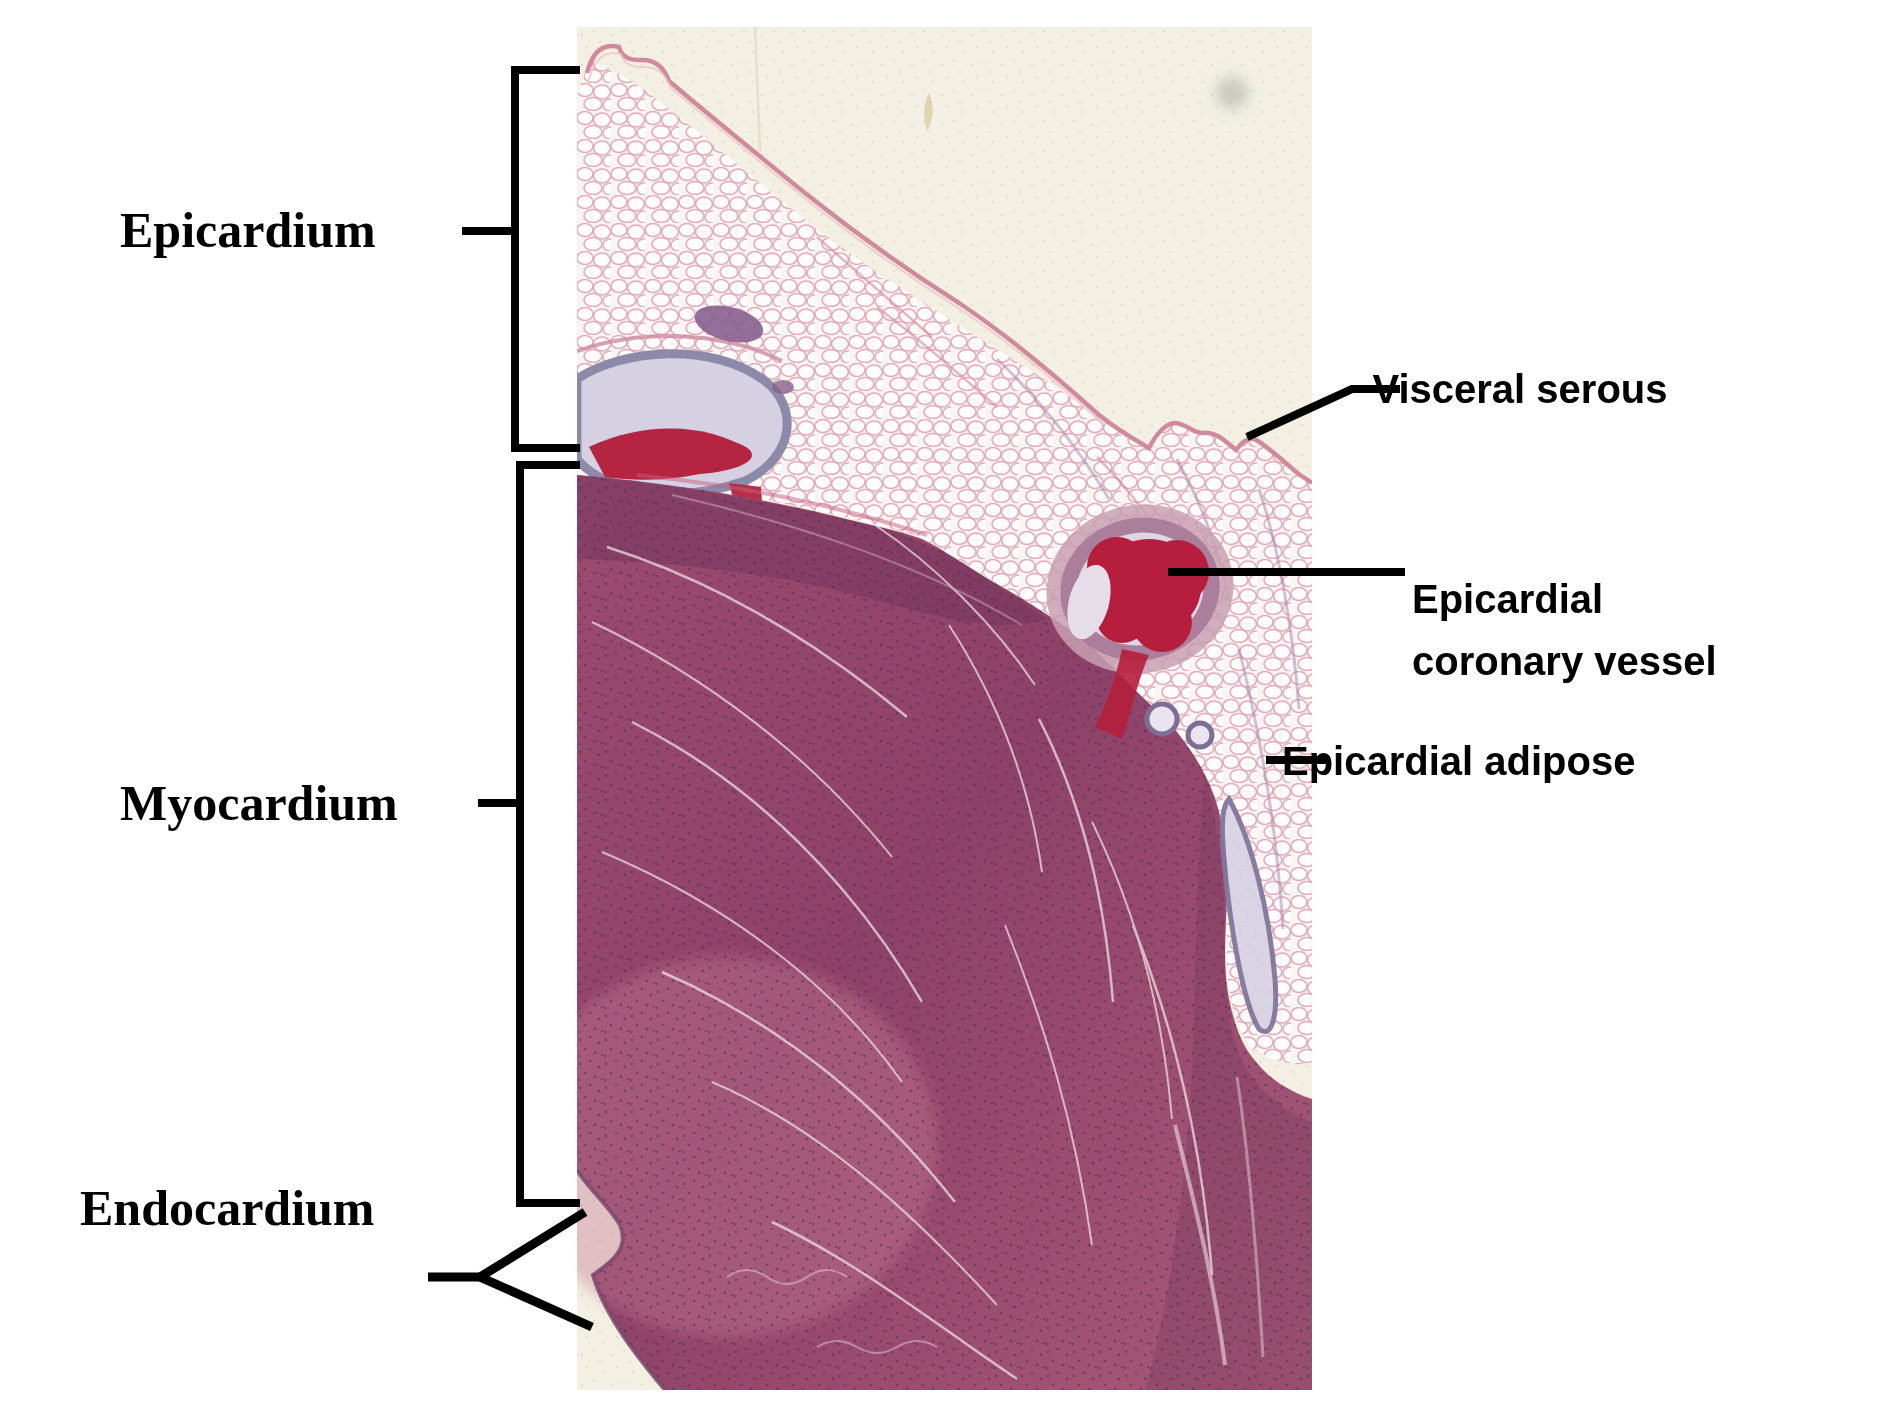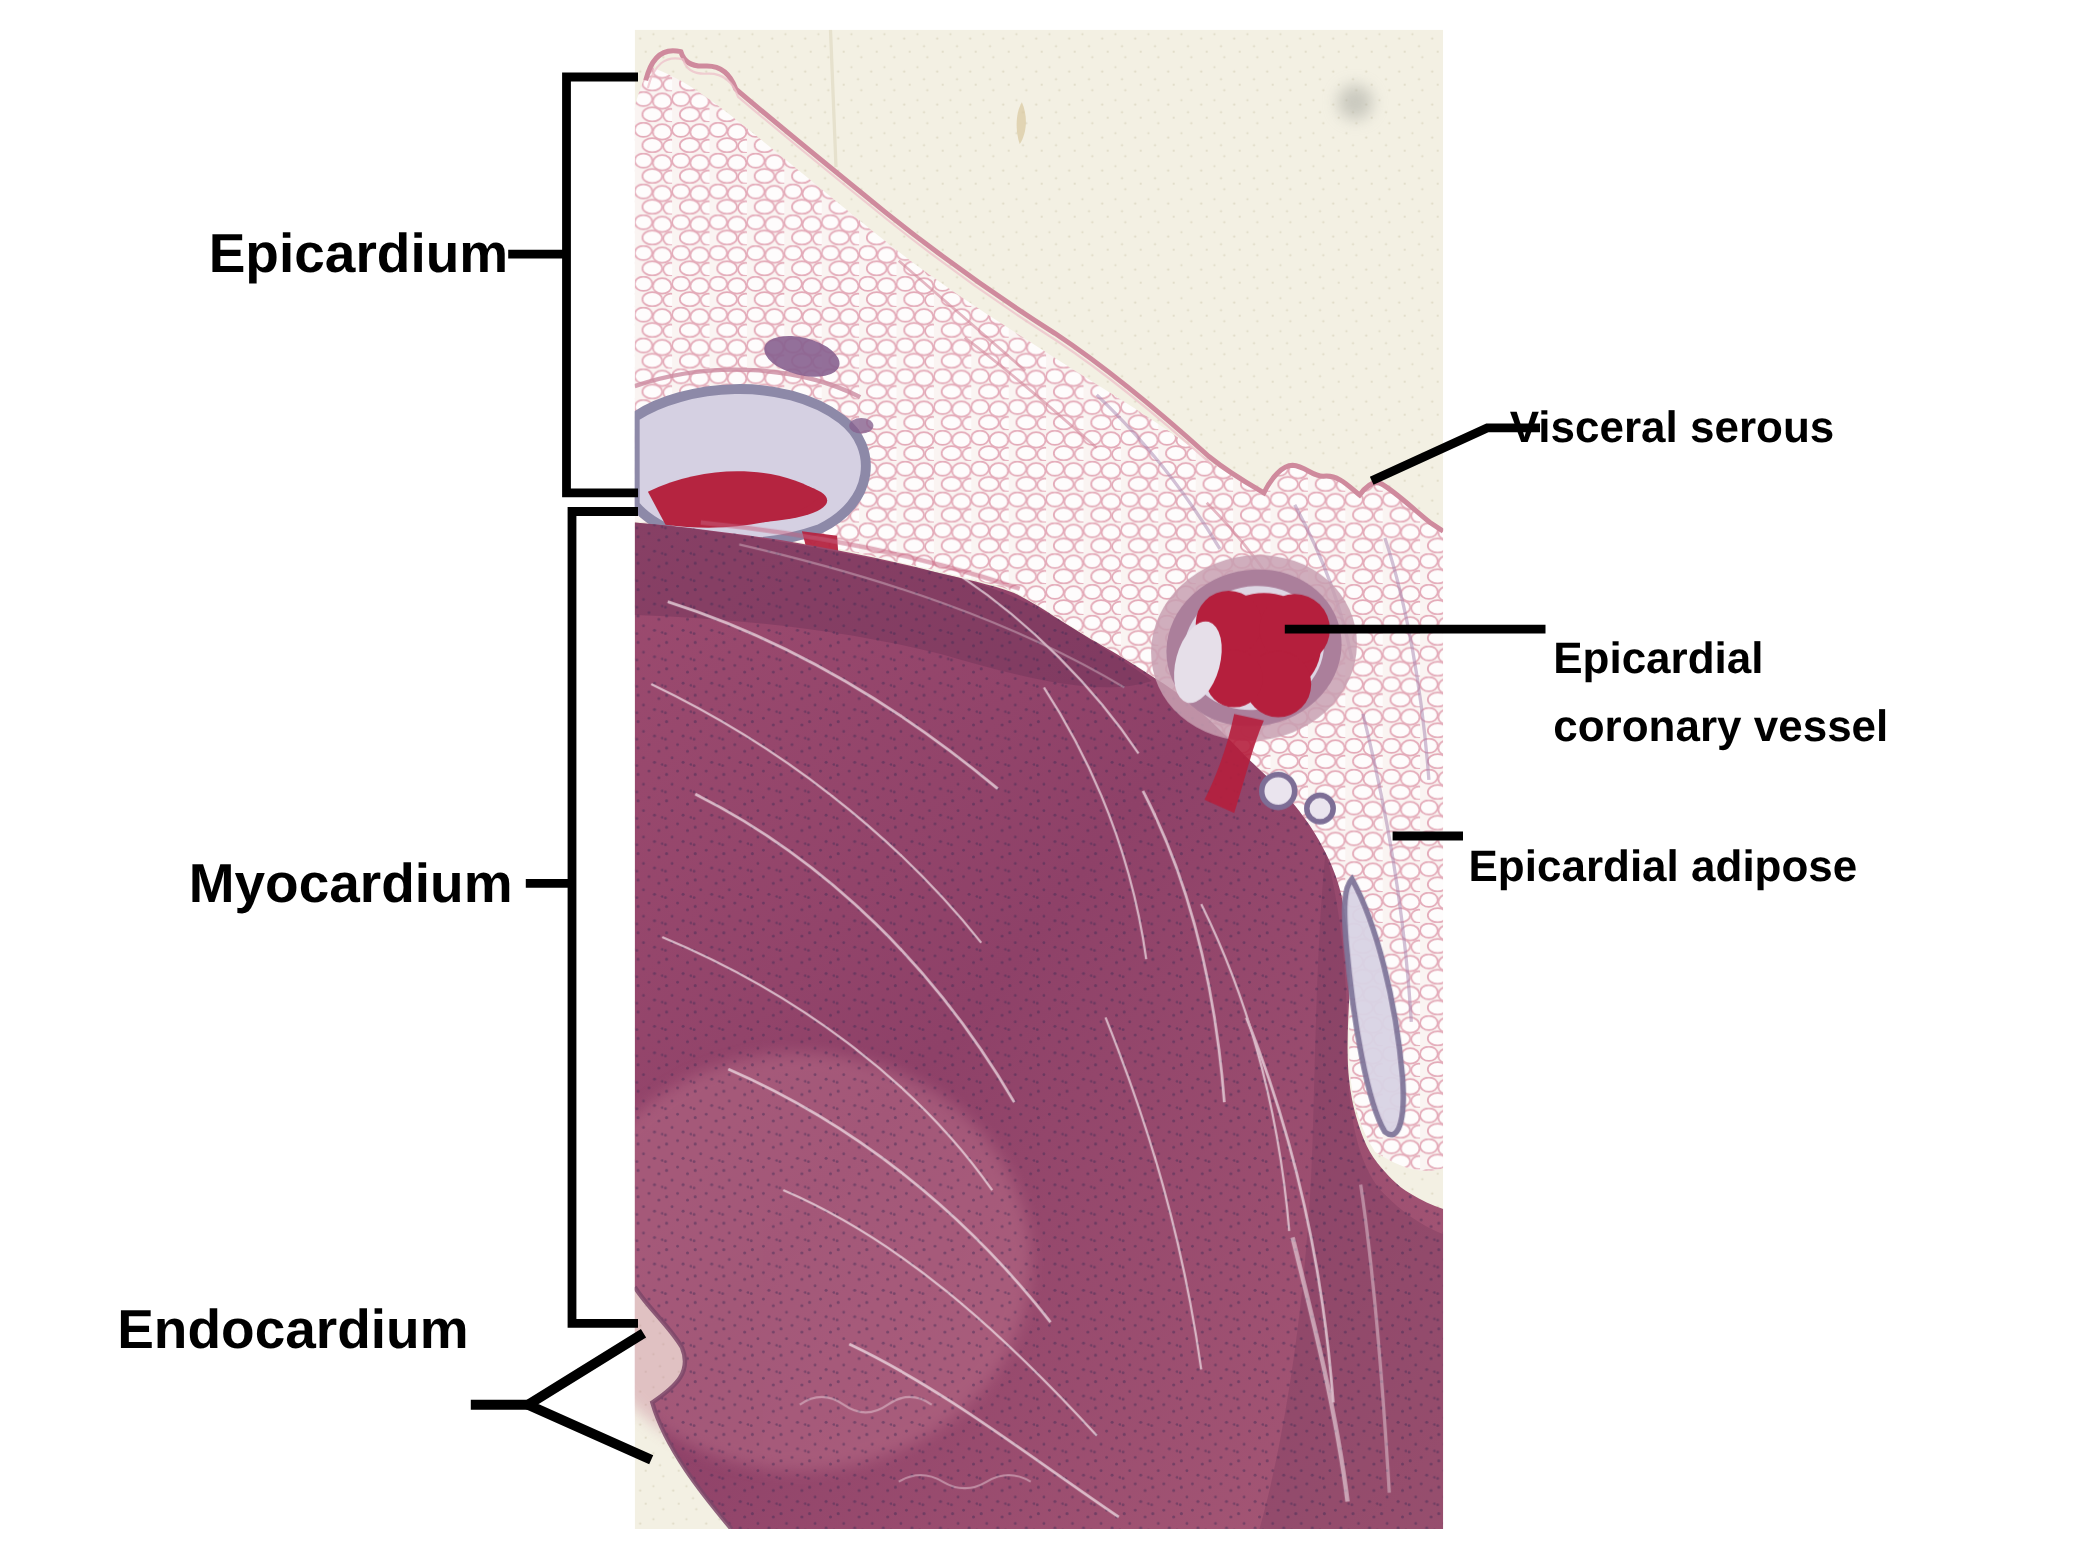--- a/index.html
+++ b/index.html
@@ -15,28 +15,28 @@
   }
   .overlay{
     position:absolute;left:0;top:0;width:1890px;height:1417px;
     pointer-events:none;
   }
   .lbl{
     position:absolute;
     font-weight:bold;color:#000;
     white-space:nowrap;
   }
-  .lbl-left{font-size:50px;line-height:56px;text-align:right;}
+  .lbl-left{font-size:50px;line-height:56px;text-align:left;font-family:Liberation Serif, serif;}
   .lbl-right{font-size:40px;line-height:62px;}
   #lbl-epicardium {left:120px;width:342px;top:202px;}
   #lbl-myocardium {left:120px;width:346px;top:775px;}
   #lbl-endocardium{left:80px; width:346px;top:1180px;}
   #lbl-visceral   {left:1337px;width:366px;top:358px;text-align:center;}
   #lbl-coronary   {left:1412px;top:568px;text-align:left;}
-  #lbl-adipose    {left:1335px;top:730px;margin-top:27px;}
+  #lbl-adipose    {left:1282px;top:730px;}
 </style>
 </head>
 <body>
 
 <div class="canvas">
 
   <svg class="micrograph" viewBox="0 0 735 1363" xmlns="http://www.w3.org/2000/svg">
     <defs>
       <linearGradient id="myoGrad" x1="0" y1="0" x2="1" y2="1">
         <stop offset="0" stop-color="#9c4b6f"></stop>

